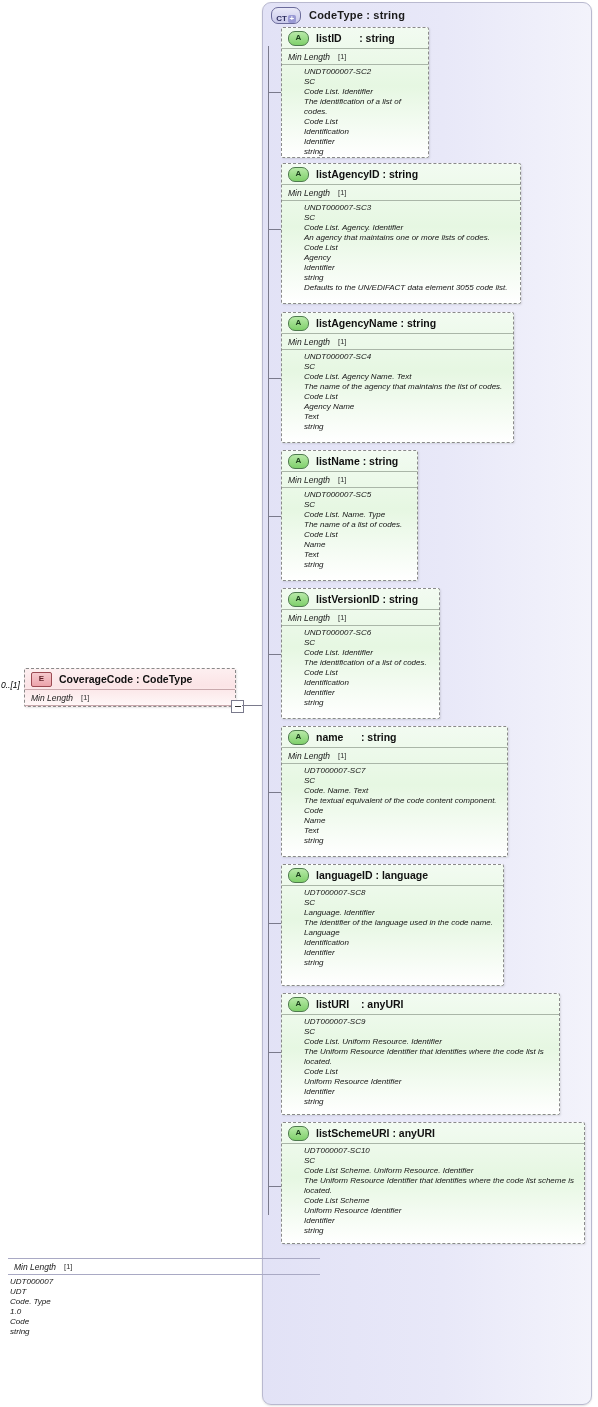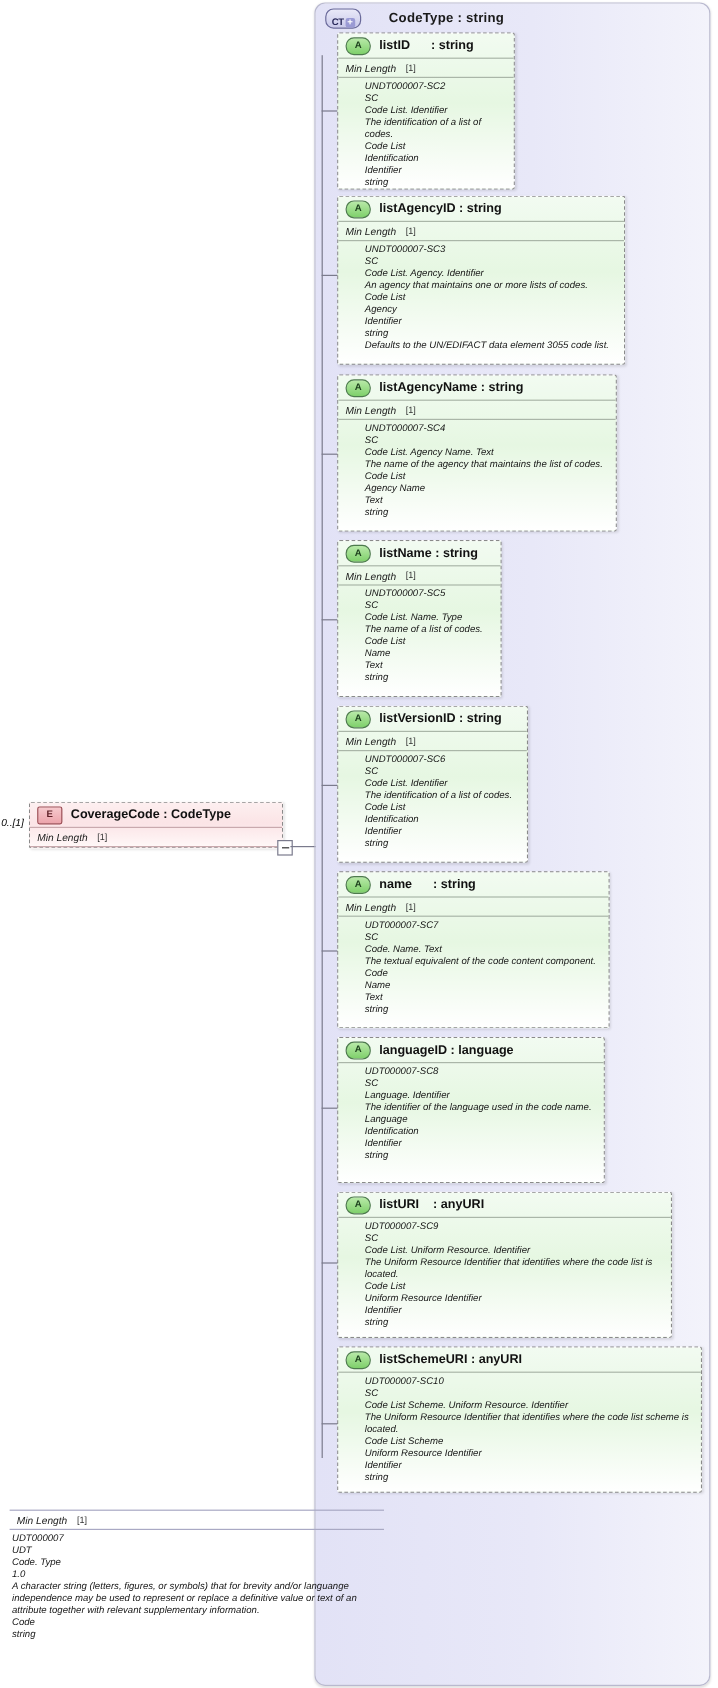--- a/index.html
+++ b/index.html
@@ -28,21 +28,21 @@
     background:linear-gradient(to bottom,#e9e9f8,#c9c9ea);
     display:flex;align-items:flex-end;justify-content:center;
     font-size:8px;font-weight:bold;color:#2b2b5c;letter-spacing:-.2px;
     font-family:"Liberation Sans",sans-serif;
   }
   .ct-icon .plus{
     display:inline-block;width:8px;height:8px;margin-left:1px;border-radius:2px;
     background:#9a9ad4;color:#fff;font-size:8px;line-height:7px;text-align:center;
   }
   .ct-title{
-    margin-left:23px;font-size:11px;font-weight:bold;color:#1a1a1a;
+    margin-left:8px;font-size:11px;font-weight:bold;color:#1a1a1a;
     font-family:"Liberation Sans",sans-serif;letter-spacing:.2px;
   }
 
   
   .attr{
     border:1px dashed #8a8a8a;border-radius:2px;
     background:linear-gradient(to bottom,#f2fbf1 0%,#e6f7e2 45%,#ffffff 100%);
     box-shadow:1px 1px 2px rgba(0,0,0,.10);
     padding:0;
   }
@@ -333,17 +333,16 @@
 <div class="ct-doc" style="top:1258px;">
   <div class="minlen">
     <span>Min Length</span>
     <span class="ml-count">[1]</span>
   </div>
   <div class="doc">
     <div>UDT000007</div>
     <div>UDT</div>
     <div>Code. Type</div>
     <div>1.0</div>
-    <div>A character string (letters, figures, or symbols) that for brevity and/or languange independence may be used to represent or replace a definitive value or text of an attribute together with relevant supplementary information.</div>
     <div>Code</div>
     <div>string</div>
   </div>
 </div>
 
 </body></html>

